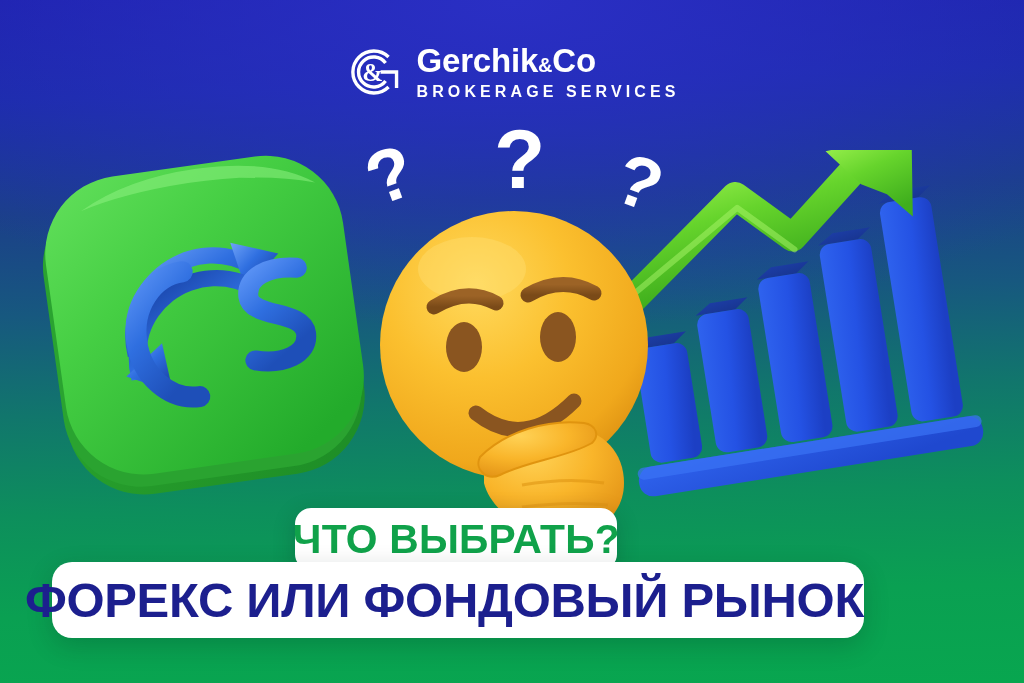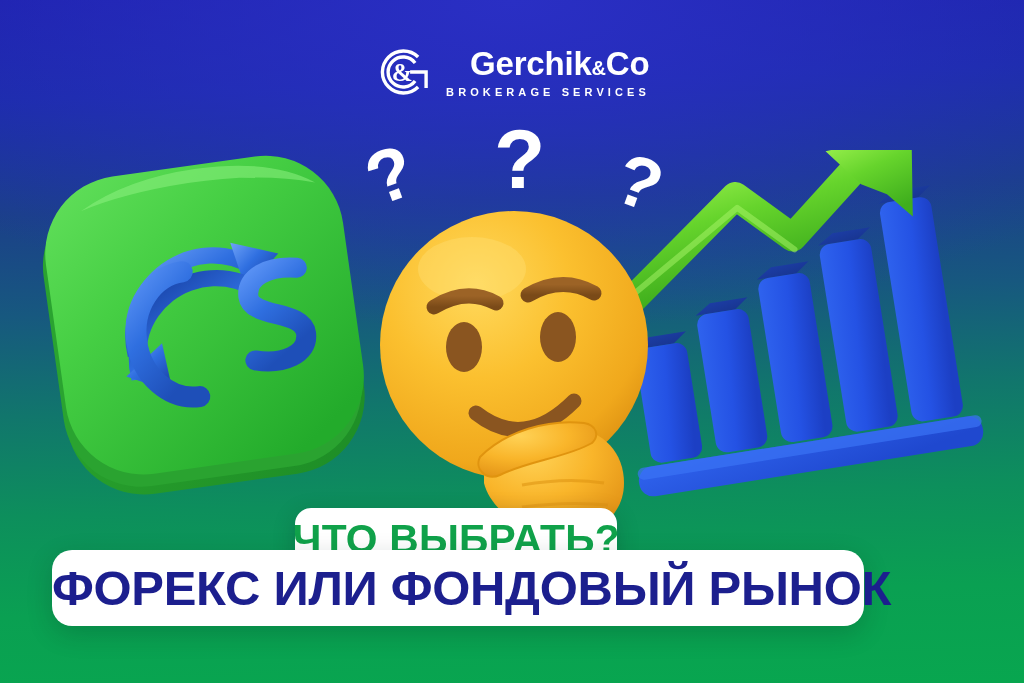--- a/index.html
+++ b/index.html
@@ -43,29 +43,28 @@
   }
   .logo-mark { width: 56px; height: 56px; flex: 0 0 auto; display:block; }
   .logo-text { display: flex; flex-direction: column; }
   .logo-name {
     color: #ffffff;
     font-size: 33px;
     font-weight: 700;
     letter-spacing: -0.2px;
     line-height: 1;
     white-space: nowrap;
-    margin-left: 24px;
   }
   .logo-name .amp {
     font-size: 20px;
     vertical-align: baseline;
   }
   .logo-tag {
     color: #ffffff;
-    font-size: 11px;
+    font-size: 16px;
     font-weight: 700;
     letter-spacing: 4.1px;
     line-height: 1;
     margin-top: 7px;
     white-space: nowrap;
   }
 
   
   .art { position: absolute; inset: 0; z-index: 10; }
   .art svg { position: absolute; display: block; }
@@ -97,28 +96,28 @@
     letter-spacing: 0.2px;
     line-height: 1;
     white-space: nowrap;
     transform: scaleX(1.02);
   }
 
   .banner-bottom {
     position: absolute;
     z-index: 31;
     left: 52px;
-    top: 550px;
+    top: 562px;
     width: 812px;
     height: 76px;
     background: #ffffff;
     border-radius: 20px;
     display: flex;
     align-items: center;
-    justify-content: flex-start;
+    justify-content: flex-end;
     box-shadow: 0 8px 26px rgba(3, 30, 25, 0.2);
   }
   .banner-bottom .headline {
     color: #1c1f8e;
     font-size: 49px;
     font-weight: 800;
     letter-spacing: -0.3px;
     line-height: 1;
     white-space: nowrap;
   }

